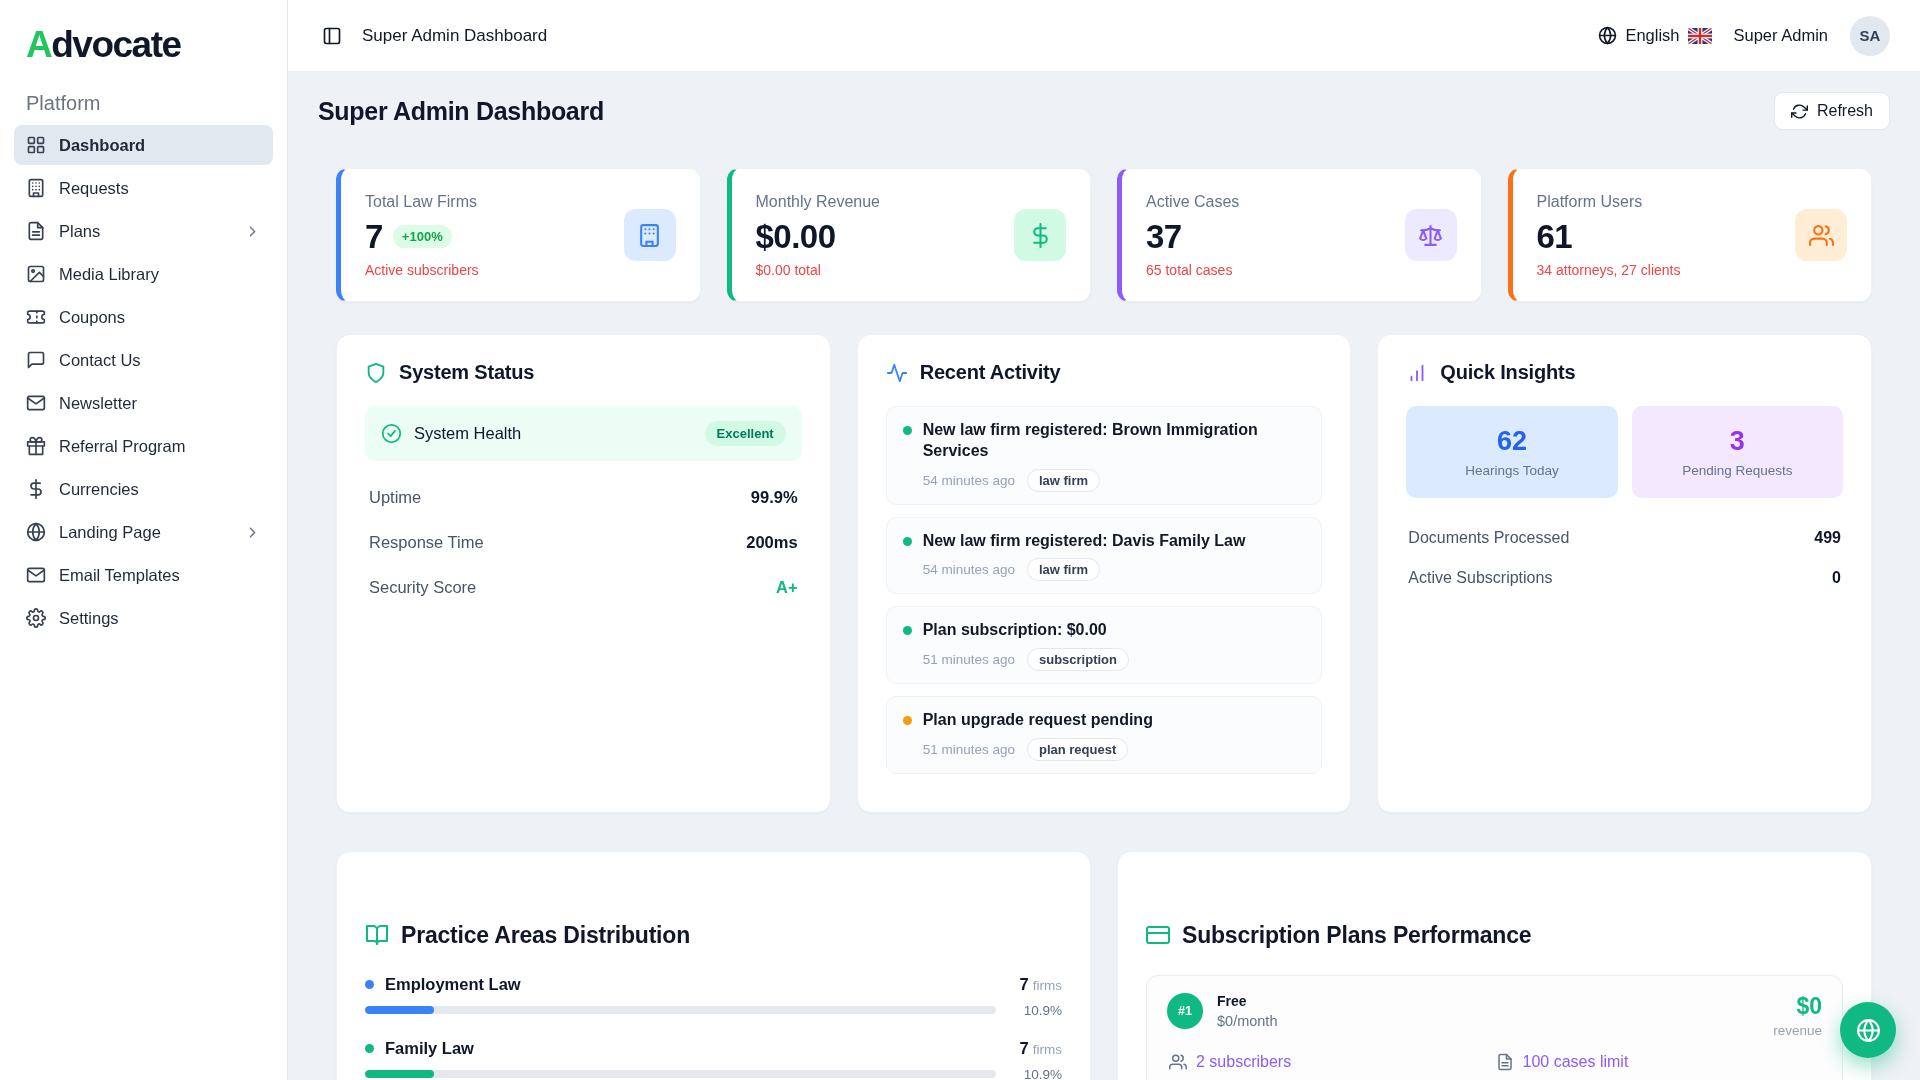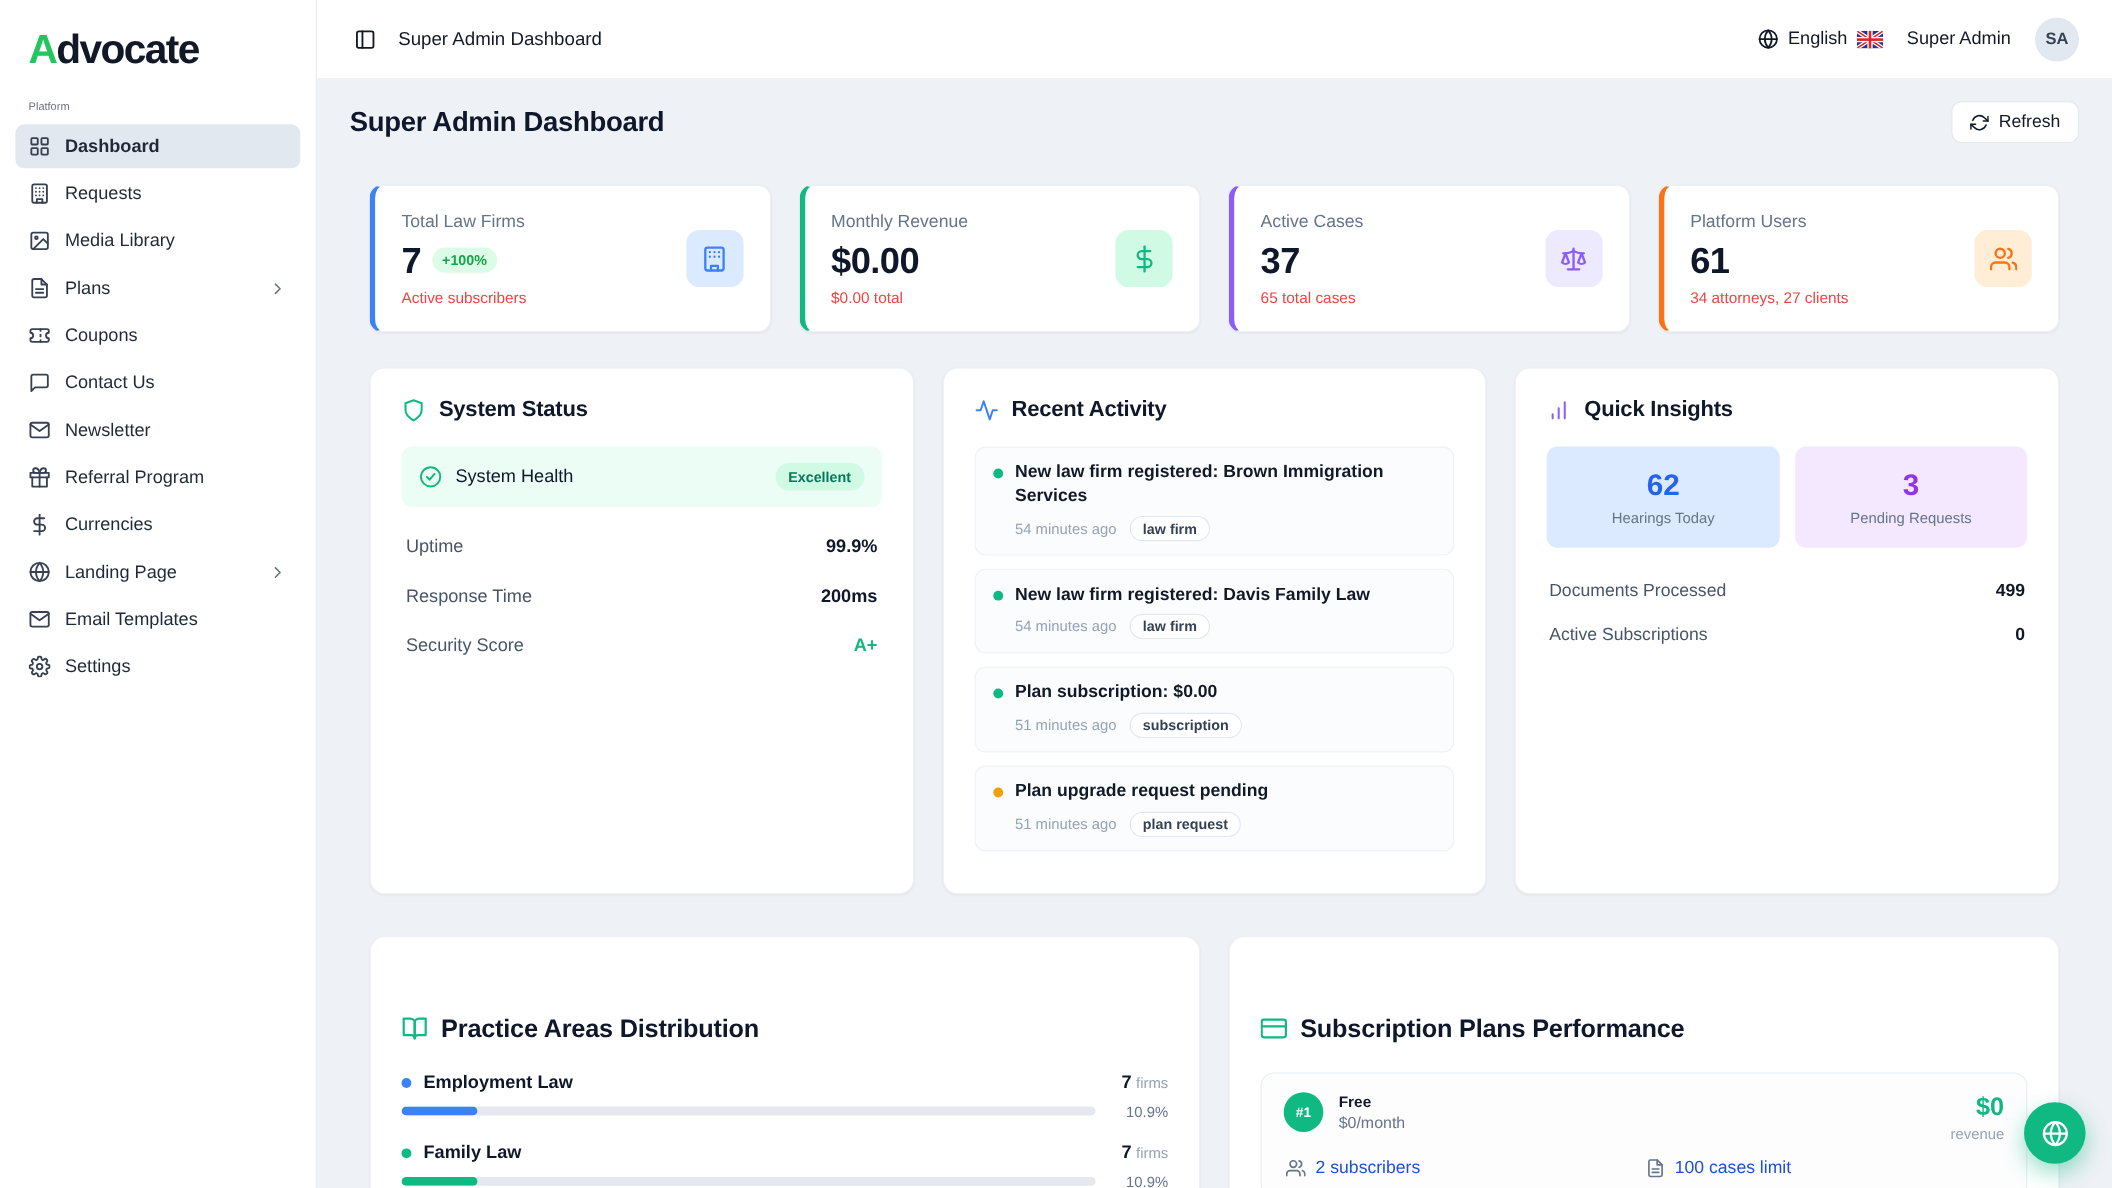--- a/index.html
+++ b/index.html
@@ -4,21 +4,21 @@
 <style>
   * { margin:0; padding:0; box-sizing:border-box; }
   html,body { width:1920px; height:1080px; overflow:hidden; }
   body { font-family:"Liberation Sans", sans-serif; background:#eef1f5; color:#0f172a; display:flex; }
   svg.i { width:20px; height:20px; fill:none; stroke:currentColor; stroke-width:2; stroke-linecap:round; stroke-linejoin:round; display:block; }
 
   
   .sidebar { width:288px; flex-shrink:0; background:#ffffff; border-right:1px solid #e5e9ef; padding:18px 14px; }
   .logo { font-size:37px; font-weight:800; letter-spacing:-1.5px; padding:6px 12px 26px; color:#111827; }
   .logo .accent { color:#22c55e; }
-  .section-label { font-size:10px; color:#6b7280; padding:0 12px 10px; }
+  .section-label { font-size:20px; color:#6b7280; padding:0 12px 10px; }
   .nav-item { display:flex; align-items:center; gap:13px; padding:10px 12px; border-radius:8px; font-size:16.5px; color:#1f2937; cursor:pointer; margin-bottom:3px; }
   .nav-item.active { background:#e2e8f0; font-weight:600; }
   .nav-icon { color:#374151; display:flex; }
   .nav-chevron { margin-left:auto; color:#6b7280; display:flex; }
   .nav-chevron svg.i { width:17px; height:17px; }
 
   
   .main { flex:1; display:flex; flex-direction:column; min-width:0; }
   .topbar { background:#ffffff; height:72px; flex-shrink:0; display:flex; align-items:center; padding:0 30px; gap:16px; border-bottom:1px solid #edf0f4; }
   .topbar-toggle { background:none; border:none; color:#111827; cursor:pointer; display:flex; padding:4px; }
@@ -99,21 +99,21 @@
 
   .plan-box { border:1px solid #e8edf3; background:#fdfdfe; border-radius:12px; padding:17px 20px; margin-bottom:16px; }
   .plan-top { display:flex; align-items:flex-start; gap:14px; }
   .plan-rank { width:36px; height:36px; border-radius:50%; background:#10b981; color:#fff; font-size:12.5px; font-weight:700; display:flex; align-items:center; justify-content:center; flex-shrink:0; }
   .plan-name { font-size:14px; font-weight:700; }
   .plan-price { font-size:14.5px; color:#64748b; margin-top:4px; }
   .plan-right { margin-left:auto; text-align:right; }
   .plan-revenue { font-size:23px; font-weight:800; color:#10b981; }
   .plan-rev-word { font-size:13.5px; color:#94a3b8; margin-top:3px; }
   .plan-bottom { display:grid; grid-template-columns:1fr 1fr; margin-top:15px; padding-left:2px; }
-  .plan-stat { display:flex; align-items:center; gap:9px; font-size:16px; color:#1d4ed8; }
+  .plan-stat { display:flex; align-items:center; gap:9px; font-size:16px; color:#8b5cf6; }
   .plan-stat svg.i { width:18px; height:18px; color:#64748b; }
 
   .fab { position:fixed; right:24px; bottom:22px; width:56px; height:56px; border-radius:50%; background:#10b981; border:none; color:#fff; display:flex; align-items:center; justify-content:center; cursor:pointer; box-shadow:0 8px 20px rgba(16,185,129,.45); }
   .fab svg.i { width:25px; height:25px; }
 </style>
 </head>
 <body>
 
 <aside class="sidebar">
   <div class="logo"><span class="accent">A</span><span>dvocate</span></div>
@@ -136,41 +136,41 @@
           <rect x="4" y="2" width="16" height="20" rx="2"></rect>
           <path d="M9 22v-4h6v4"></path>
           <path d="M8 6h.01M12 6h.01M16 6h.01M8 10h.01M12 10h.01M16 10h.01M8 14h.01M12 14h.01M16 14h.01"></path>
         </svg>
       </span>
     <span>Requests</span>
   </div>
   <div class="nav-item">
     <span class="nav-icon">
         <svg class="i" viewBox="0 0 24 24">
+          <path d="M14 2H6a2 2 0 0 0-2 2v16a2 2 0 0 0 2 2h12a2 2 0 0 0 2-2V8z"></path>
+          <path d="M14 2v6h6"></path>
+          <path d="M16 13H8M16 17H8"></path>
+        </svg>
+      </span>
+    <span>Plans</span>
+    <span class="nav-chevron">
+        <svg class="i" viewBox="0 0 24 24">
+          <path d="M9 18l6-6-6-6"></path>
+        </svg>
+      </span>
+  </div>
+  <div class="nav-item">
+    <span class="nav-icon">
+        <svg class="i" viewBox="0 0 24 24">
           <rect x="3" y="3" width="18" height="18" rx="2"></rect>
           <circle cx="8.5" cy="8.5" r="1.5"></circle>
           <path d="M21 15l-5-5L5 21"></path>
         </svg>
       </span>
     <span>Media Library</span>
-  </div>
-  <div class="nav-item">
-    <span class="nav-icon">
-        <svg class="i" viewBox="0 0 24 24">
-          <path d="M14 2H6a2 2 0 0 0-2 2v16a2 2 0 0 0 2 2h12a2 2 0 0 0 2-2V8z"></path>
-          <path d="M14 2v6h6"></path>
-          <path d="M16 13H8M16 17H8"></path>
-        </svg>
-      </span>
-    <span>Plans</span>
-    <span class="nav-chevron">
-        <svg class="i" viewBox="0 0 24 24">
-          <path d="M9 18l6-6-6-6"></path>
-        </svg>
-      </span>
   </div>
   <div class="nav-item">
     <span class="nav-icon">
         <svg class="i" viewBox="0 0 24 24">
           <path d="M2 9a3 3 0 0 1 0 6v2a2 2 0 0 0 2 2h16a2 2 0 0 0 2-2v-2a3 3 0 0 1 0-6V7a2 2 0 0 0-2-2H4a2 2 0 0 0-2 2z"></path>
           <path d="M13 5v2M13 11v2M13 17v2"></path>
         </svg>
       </span>
     <span>Coupons</span>
   </div>

